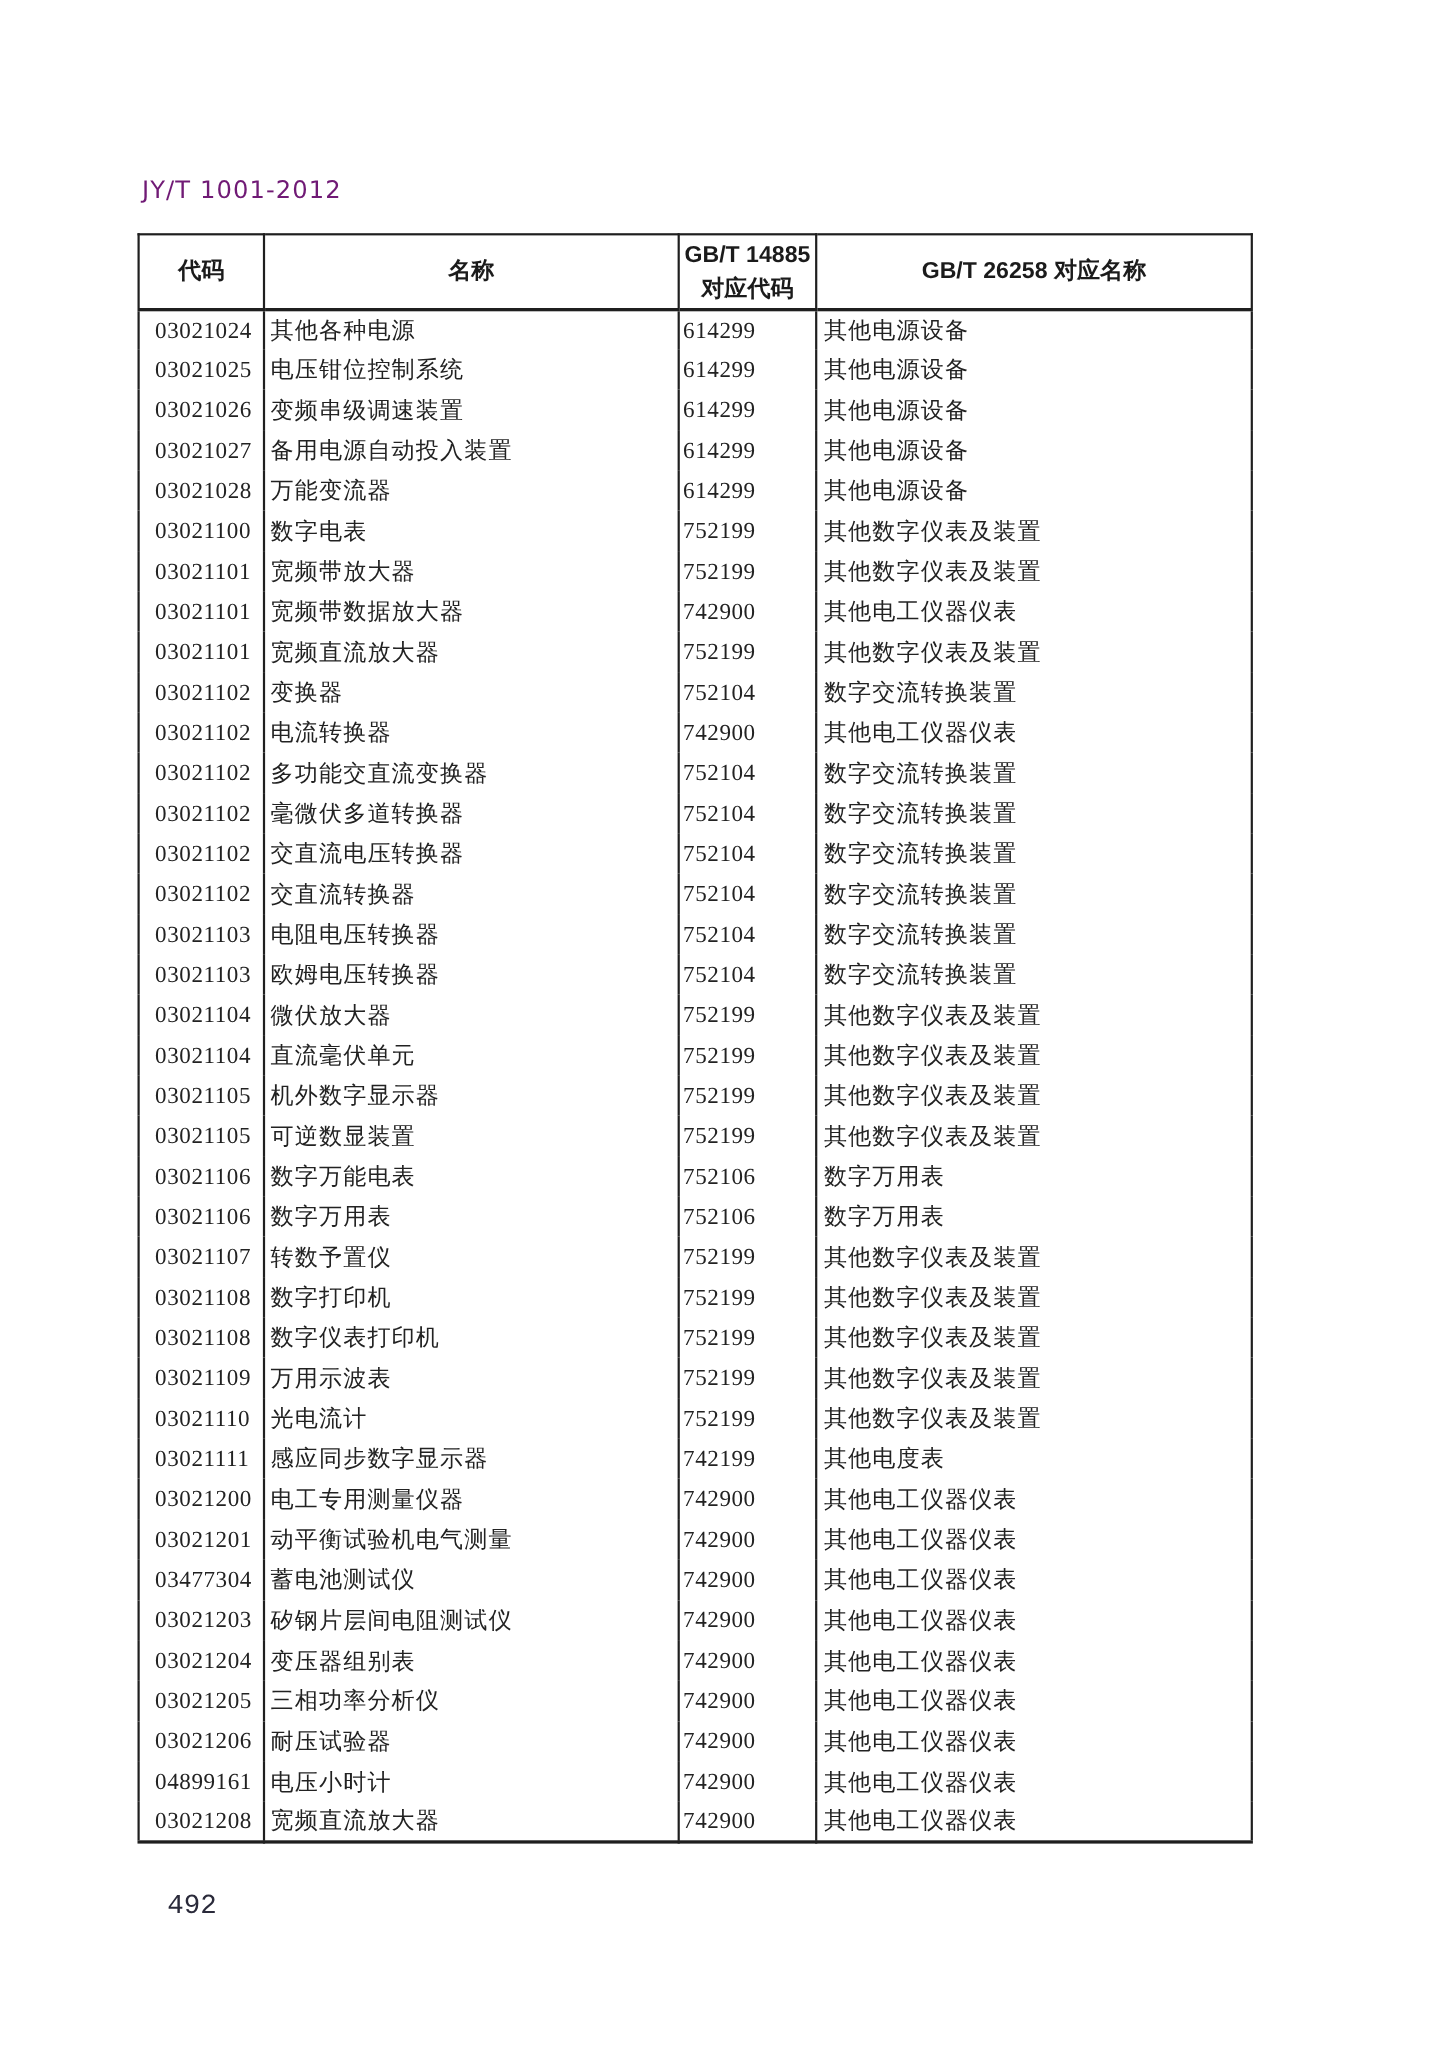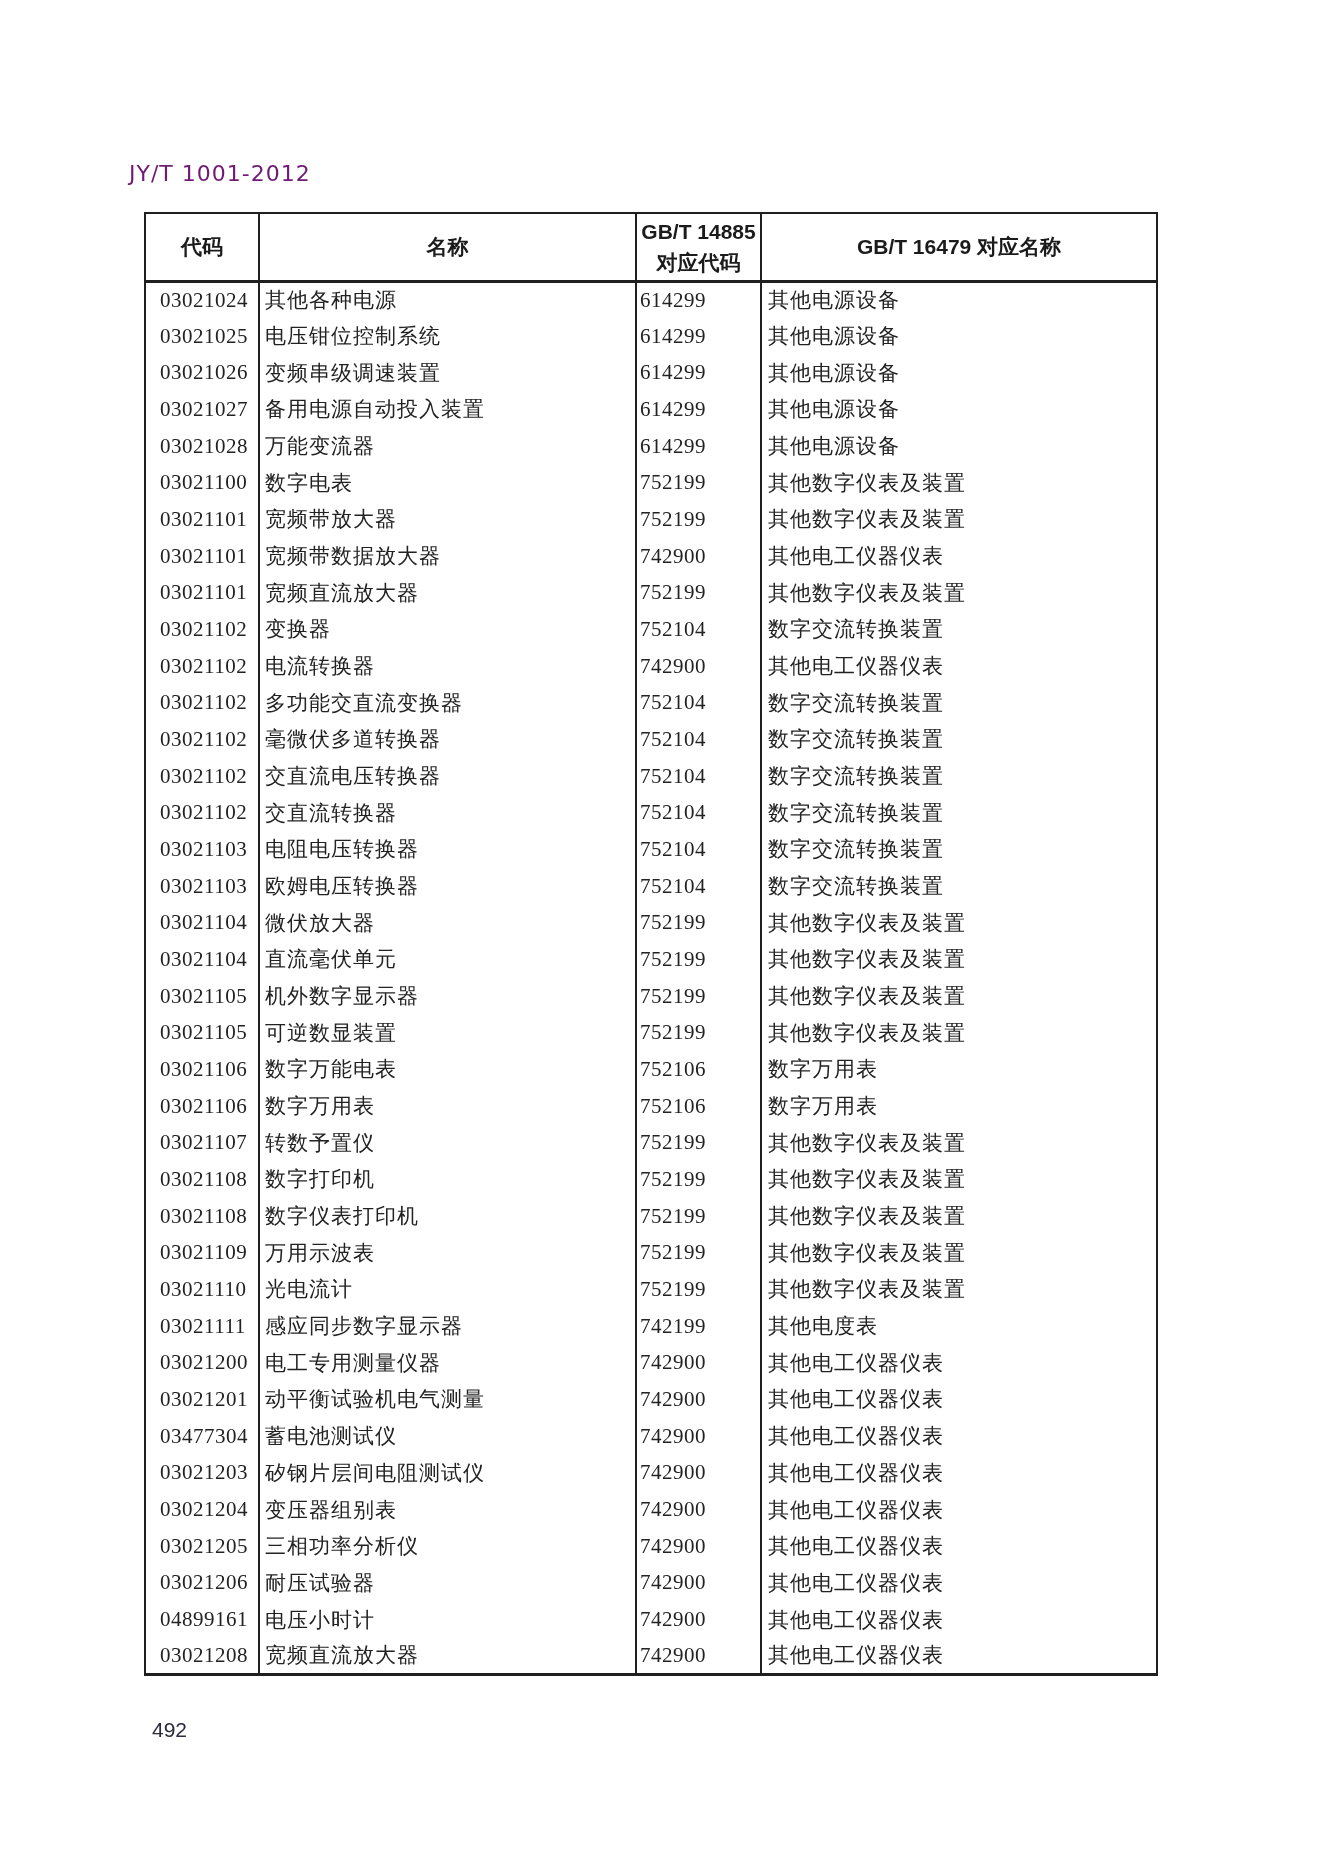--- a/index.html
+++ b/index.html
@@ -27,21 +27,20 @@
   }
   table.mapping-table {
     position: absolute;
     left: 125px;
     top: 212px;
     width: 1012px;
     border-collapse: collapse;
     table-layout: fixed;
     border: 2px solid #1f1f1f;
     border-bottom-width: 3px;
-    margin-left: 19px;
   }
   table.mapping-table col.c1 { width: 114px; }
   table.mapping-table col.c2 { width: 377px; }
   table.mapping-table col.c3 { width: 125px; }
   table.mapping-table col.c4 { width: 396px; }
 
   table.mapping-table thead tr { height: 68px; }
   table.mapping-table thead th {
     font-family: "Liberation Sans", sans-serif;
     font-weight: bold;
@@ -70,22 +69,22 @@
   }
   table.mapping-table tbody td.c1 { padding-left: 14px;  letter-spacing: 0.5px; }
   table.mapping-table tbody td.c2 { padding-left: 5px;  letter-spacing: 1px; }
   table.mapping-table tbody td.c3 { padding-left: 3px;  letter-spacing: 0.5px; }
   table.mapping-table tbody td.c4 { padding-left: 6px;  letter-spacing: 1px; }
 
   .page-number {
     position: absolute;
     left: 152px;
     top: 1718px;
-    font-family: Liberation Sans, sans-serif;
-    font-size: 21px;
+    font-family: Liberation Mono, monospace;
+    font-size: 25px;
     color: #2a2a3a;
   }
 </style>
 </head>
 <body>
 
 <div class="doc-number">JY/T 1001-2012</div>
 
 <table class="mapping-table">
   <colgroup>
@@ -100,21 +99,21 @@
         <span>代码</span>
       </th>
       <th>
         <span>名称</span>
       </th>
       <th>
         <div>GB/T 14885</div>
         <div>对应代码</div>
       </th>
       <th>
-        <span>GB/T 16479 对应名称</span>
+        <span>GB/T 26258 对应名称</span>
       </th>
     </tr>
   </thead>
   <tbody id="table-body">
       <tr>
     <td class="c1">03021024</td>
     <td class="c2">其他各种电源</td>
     <td class="c3">614299</td>
     <td class="c4">其他电源设备</td>
   </tr>

